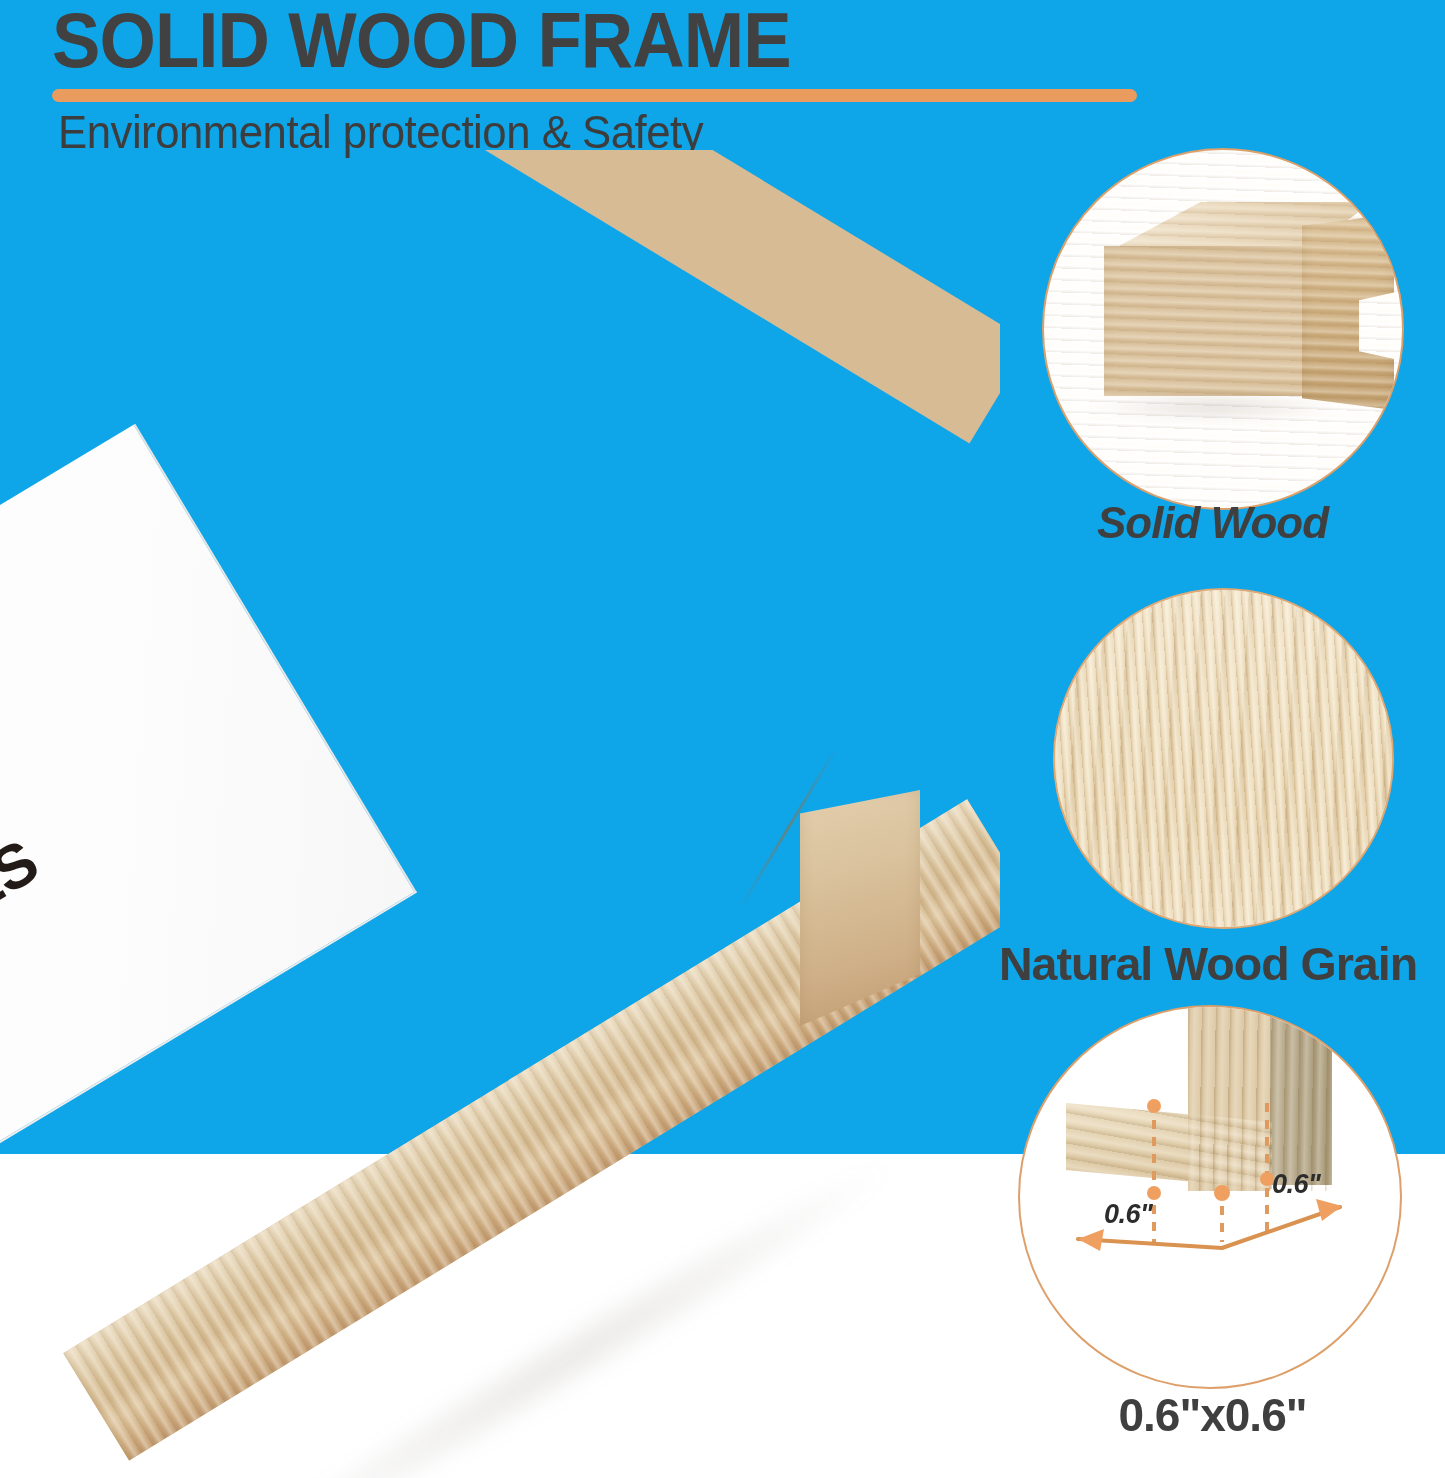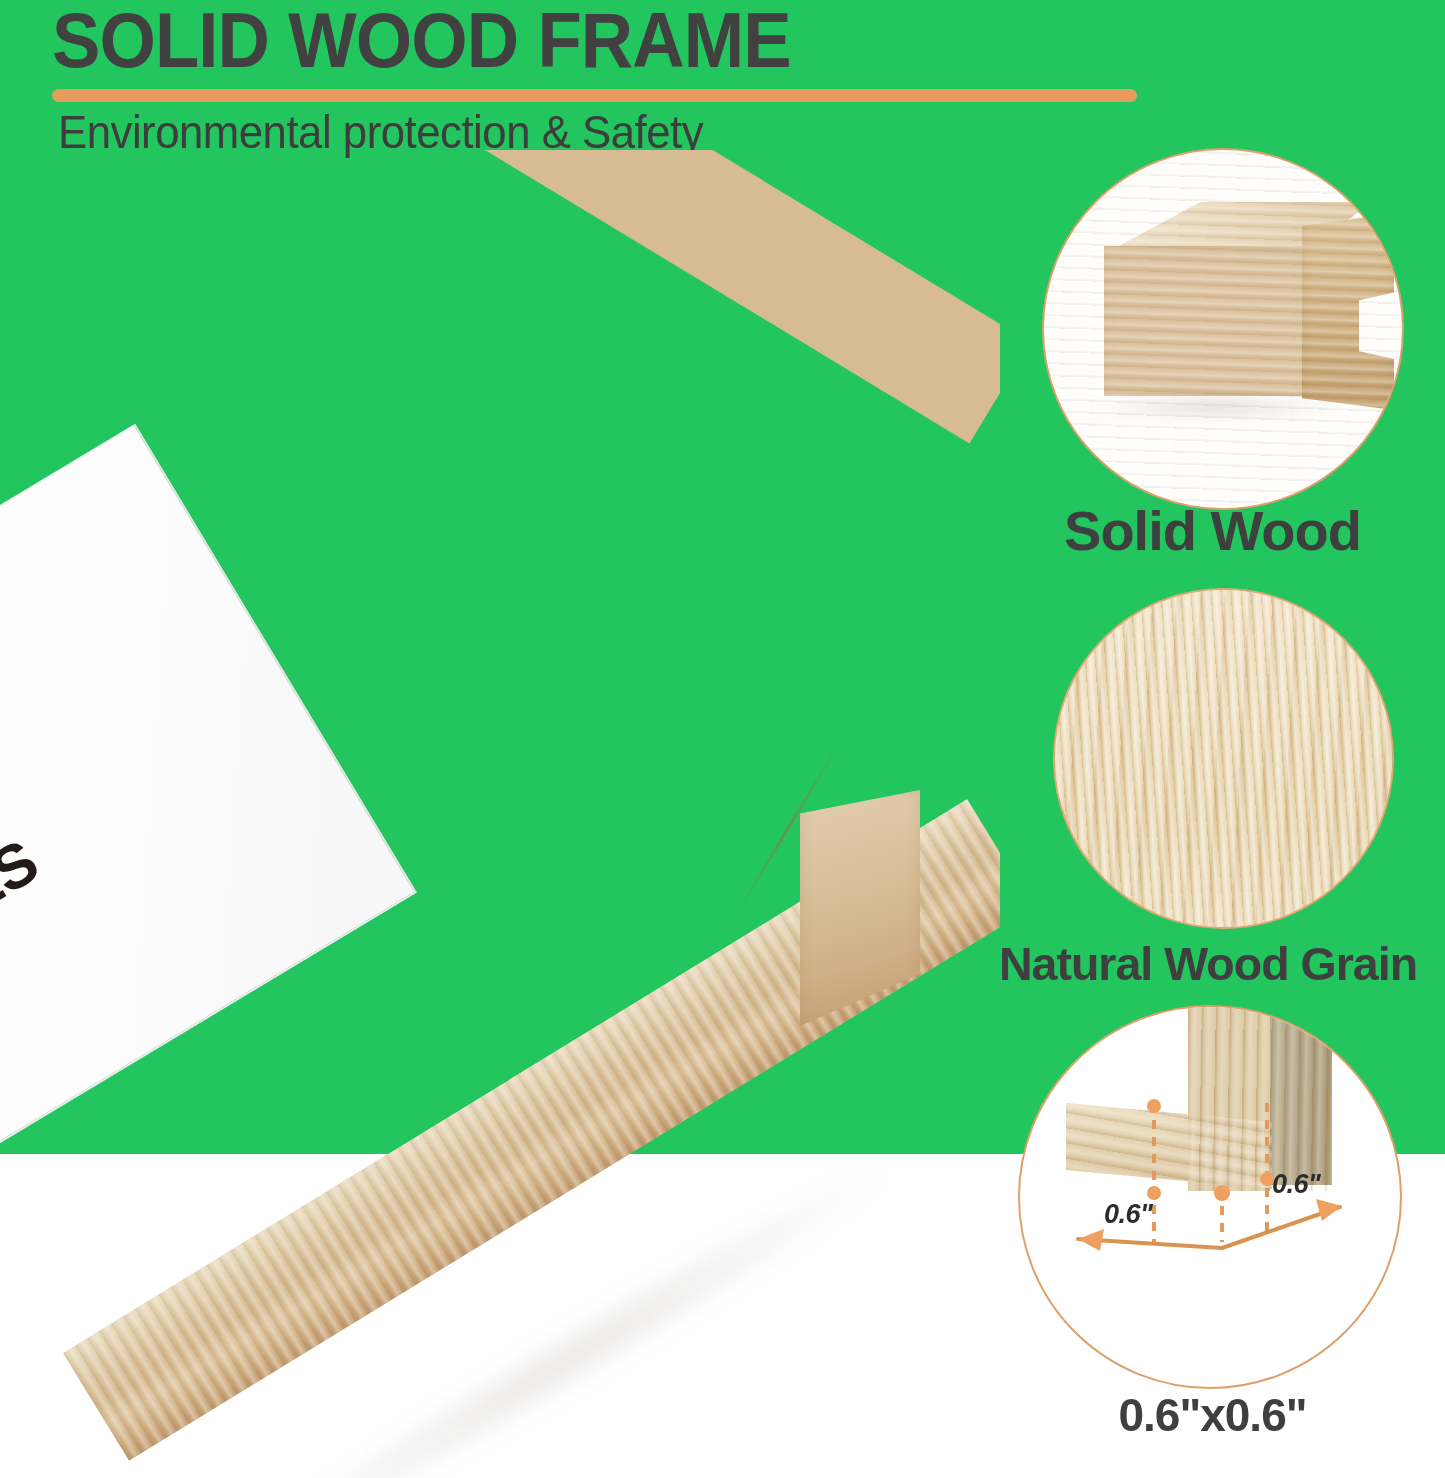--- a/index.html
+++ b/index.html
@@ -1,19 +1,19 @@
 <!DOCTYPE html>
 <html><head>
 <meta charset="utf-8">
 <style>
   html,body{margin:0;padding:0;background:#fff;}
   body{width:1445px;height:1478px;position:relative;overflow:hidden;
        font-family:"Liberation Sans",sans-serif;background:#fff;}
 
-  .stage{position:absolute;inset:0;width:1445px;height:1154px;background:#22c55e;}
+  .stage{position:absolute;inset:0;width:1445px;height:1154px;background:#0ea5e9;}
 
   
   .hdr{position:absolute;left:0;top:0;width:1200px;}
   .hdr-title{position:absolute;left:52px;top:-2px;width:1140px;
        font-size:78px;line-height:84px;font-weight:700;color:#414141;
        letter-spacing:-1px;transform:scaleX(.93);transform-origin:0 50%;
        white-space:nowrap;font-family:"Liberation Sans",sans-serif;}
   .hdr-rule{position:absolute;left:52px;top:89px;width:1085px;height:13px;
        background:#ea9c5e;border-radius:7px;}
   .hdr-sub{position:absolute;left:58px;top:104px;width:1100px;
@@ -149,21 +149,21 @@
       background:repeating-linear-gradient(10deg,
          rgba(140,108,62,.22) 0px, rgba(140,108,62,0) 4px,
          rgba(255,250,238,.35) 8px, rgba(140,108,62,0) 15px);}
   .c3 svg{position:absolute;left:0;top:0;width:380px;height:380px;overflow:visible;}
   .dimtxt{position:absolute;font-size:27px;font-weight:600;color:#2c2c2c;
       font-style:italic;font-family:"Liberation Sans",sans-serif;letter-spacing:-.5px;}
 
   
   .lab{position:absolute;text-align:center;color:#3f3f3f;font-weight:700;
       letter-spacing:-1px;white-space:nowrap;}
-  .lab1{left:980px;top:498px;width:465px;font-size:56px;}
+  .lab1{left:980px;top:498px;width:465px;font-size:44px;font-style:italic;}
   .lab2{left:968px;top:936px;width:480px;font-size:47px;transform:scaleX(.99);}
   .lab3{left:980px;top:1388px;width:465px;font-size:46px;}
 </style>
 </head>
 <body>
 
 <div class="stage">
 
   <div class="hdr">
     <div class="hdr-title">SOLID WOOD FRAME</div>

